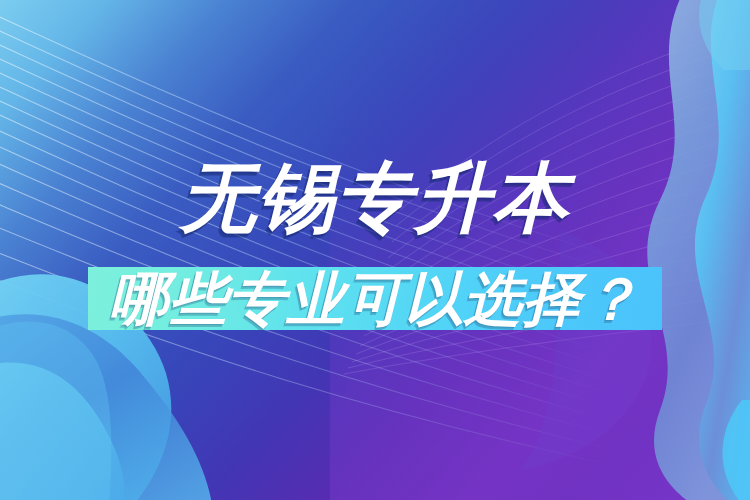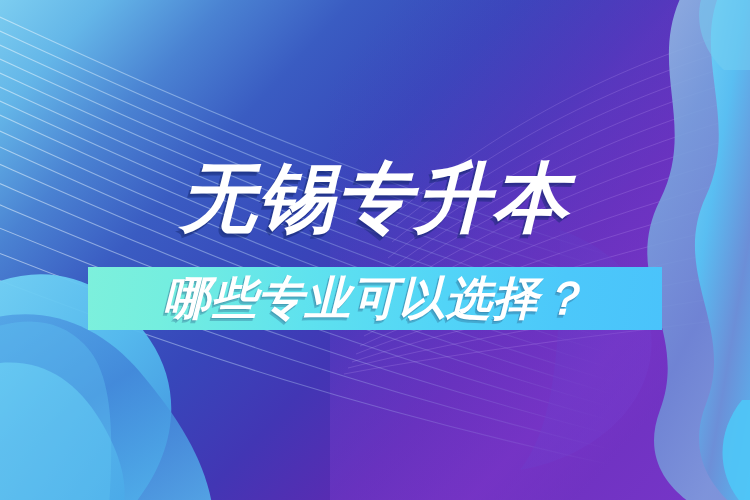--- a/index.html
+++ b/index.html
@@ -69,21 +69,21 @@
   }
 
   #subtitle-text {
     position: absolute;
     left: 88px;
     top: 267px;
     width: 574px;
     height: 63px;
     line-height: 63px;
     text-align: center;
-    font-size: 46px;
+    font-size: 58px;
     font-weight: bold;
     font-style: italic;
     color: #ffffff;
     letter-spacing: 1px;
     white-space: nowrap;
     text-shadow:
       -2px 3px 0 rgba(40,90,130,0.32),
       -1px 1px 1px rgba(40,90,130,0.28);
   }
 </style>

